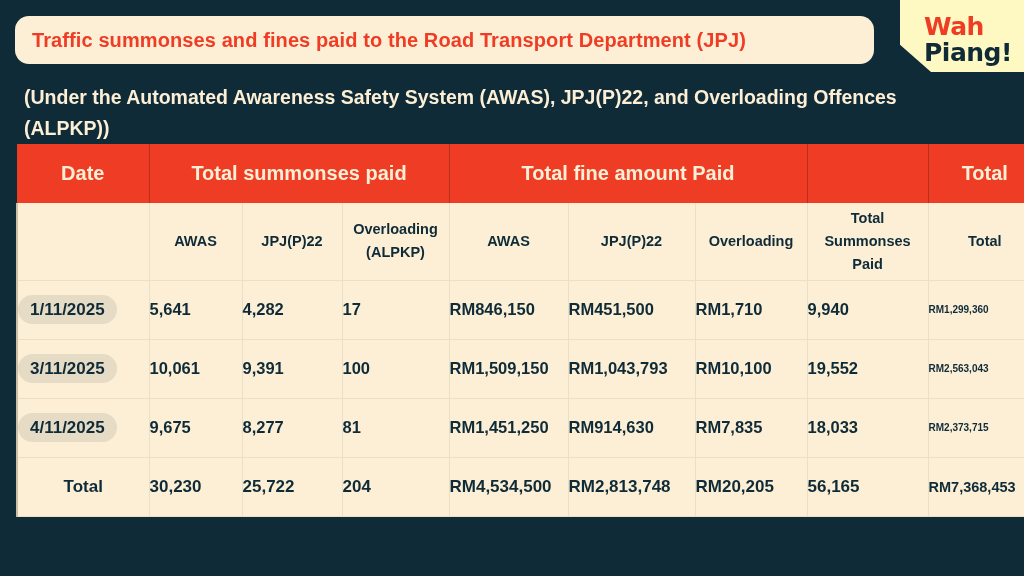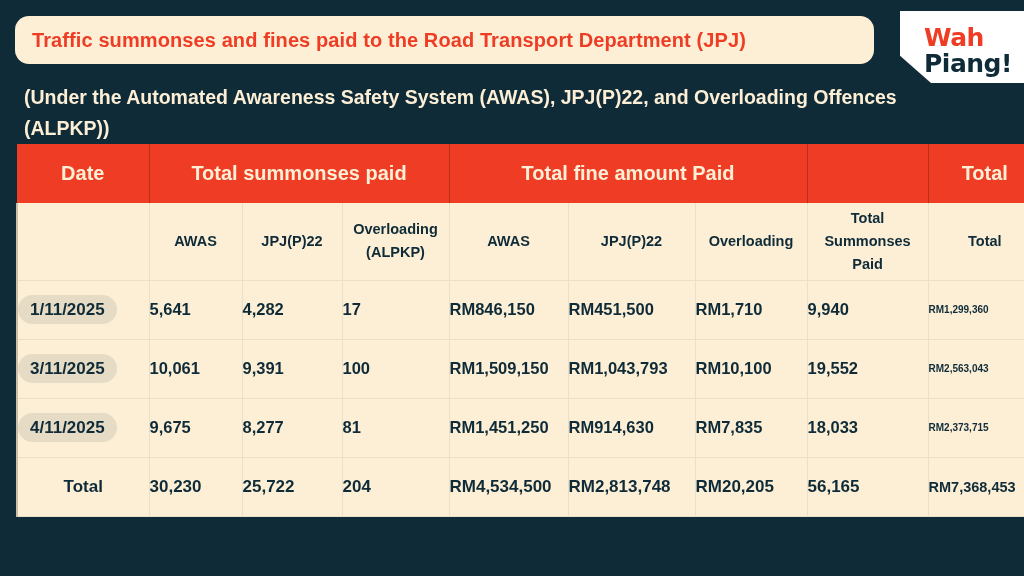--- a/index.html
+++ b/index.html
@@ -30,23 +30,22 @@
       width: 920px;
       color: #fcefd6;
       font-weight: bold;
       font-size: 19.5px;
       line-height: 31px;
     }
     .logo {
       position: absolute;
       left: 900px; top: 0;
       width: 124px; height: 72px;
-      background: #ffffff;
+      background: #fef9c3;
       clip-path: polygon(0 0, 100% 0, 100% 100%, 25% 100%, 0 62%);
-      margin-top: 11px;
     }
     .logo .fold {
       position: absolute;
       left: 4px; top: 60px;
       width: 26px; height: 22px;
       background: linear-gradient(160deg, #cfc4ab, #8d846f);
       clip-path: polygon(0 0, 100% 100%, 55% 60%);
     }
     .logo .l1, .logo .l2 {
       position: absolute;

